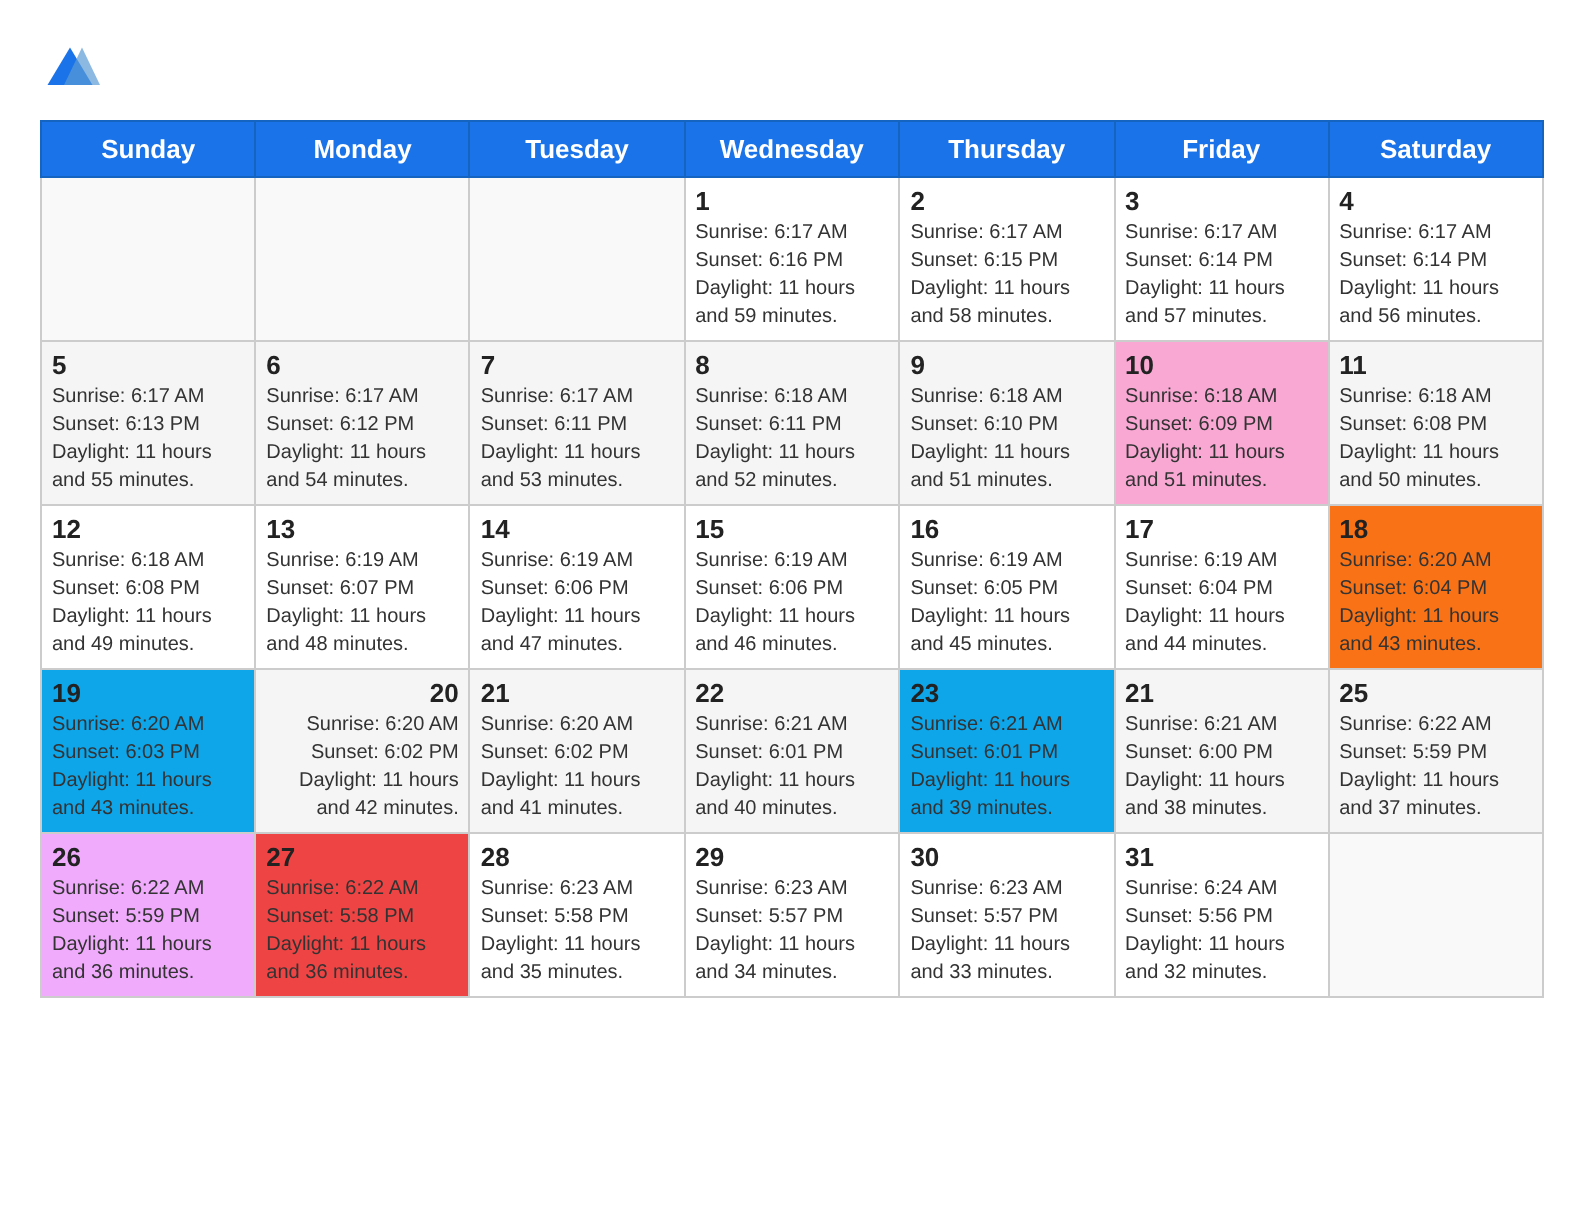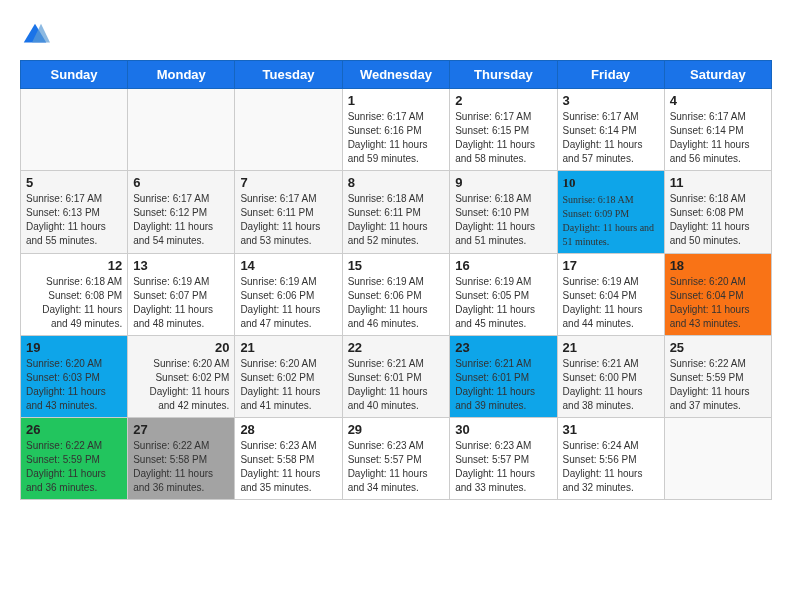--- a/index.html
+++ b/index.html
@@ -173,35 +173,35 @@
           <div class="day-info" style="white-space: pre-line;">Sunrise: 6:18 AM
 Sunset: 6:11 PM
 Daylight: 11 hours and 52 minutes.</div>
         </td>
         <td style="background: rgb(245, 245, 245);">
           <div class="day-number">9</div>
           <div class="day-info" style="white-space: pre-line;">Sunrise: 6:18 AM
 Sunset: 6:10 PM
 Daylight: 11 hours and 51 minutes.</div>
         </td>
-        <td style="background: #0ea5e9; font-family: Liberation Serif, serif;">
+        <td style="background: #f9a8d4;">
           <div class="day-number">10</div>
           <div class="day-info" style="white-space: pre-line;">Sunrise: 6:18 AM
 Sunset: 6:09 PM
 Daylight: 11 hours and 51 minutes.</div>
         </td>
         <td style="background: rgb(245, 245, 245);">
           <div class="day-number">11</div>
           <div class="day-info" style="white-space: pre-line;">Sunrise: 6:18 AM
 Sunset: 6:08 PM
 Daylight: 11 hours and 50 minutes.</div>
         </td>
       </tr>
       <tr>
-        <td style="background: rgb(255, 255, 255); text-align: right;">
+        <td style="background: rgb(255, 255, 255);">
           <div class="day-number">12</div>
           <div class="day-info" style="white-space: pre-line;">Sunrise: 6:18 AM
 Sunset: 6:08 PM
 Daylight: 11 hours and 49 minutes.</div>
         </td>
         <td style="background: rgb(255, 255, 255);">
           <div class="day-number">13</div>
           <div class="day-info" style="white-space: pre-line;">Sunrise: 6:19 AM
 Sunset: 6:07 PM
 Daylight: 11 hours and 48 minutes.</div>
@@ -275,27 +275,27 @@
 Daylight: 11 hours and 38 minutes.</div>
         </td>
         <td style="background: rgb(245, 245, 245);">
           <div class="day-number">25</div>
           <div class="day-info" style="white-space: pre-line;">Sunrise: 6:22 AM
 Sunset: 5:59 PM
 Daylight: 11 hours and 37 minutes.</div>
         </td>
       </tr>
       <tr>
-        <td style="background: #22c55e;">
+        <td style="background: #f0abfc;">
           <div class="day-number">26</div>
           <div class="day-info" style="white-space: pre-line;">Sunrise: 6:22 AM
 Sunset: 5:59 PM
 Daylight: 11 hours and 36 minutes.</div>
         </td>
-        <td style="background: #a3a3a3;">
+        <td style="background: #ef4444;">
           <div class="day-number">27</div>
           <div class="day-info" style="white-space: pre-line;">Sunrise: 6:22 AM
 Sunset: 5:58 PM
 Daylight: 11 hours and 36 minutes.</div>
         </td>
         <td style="background: rgb(255, 255, 255);">
           <div class="day-number">28</div>
           <div class="day-info" style="white-space: pre-line;">Sunrise: 6:23 AM
 Sunset: 5:58 PM
 Daylight: 11 hours and 35 minutes.</div>

